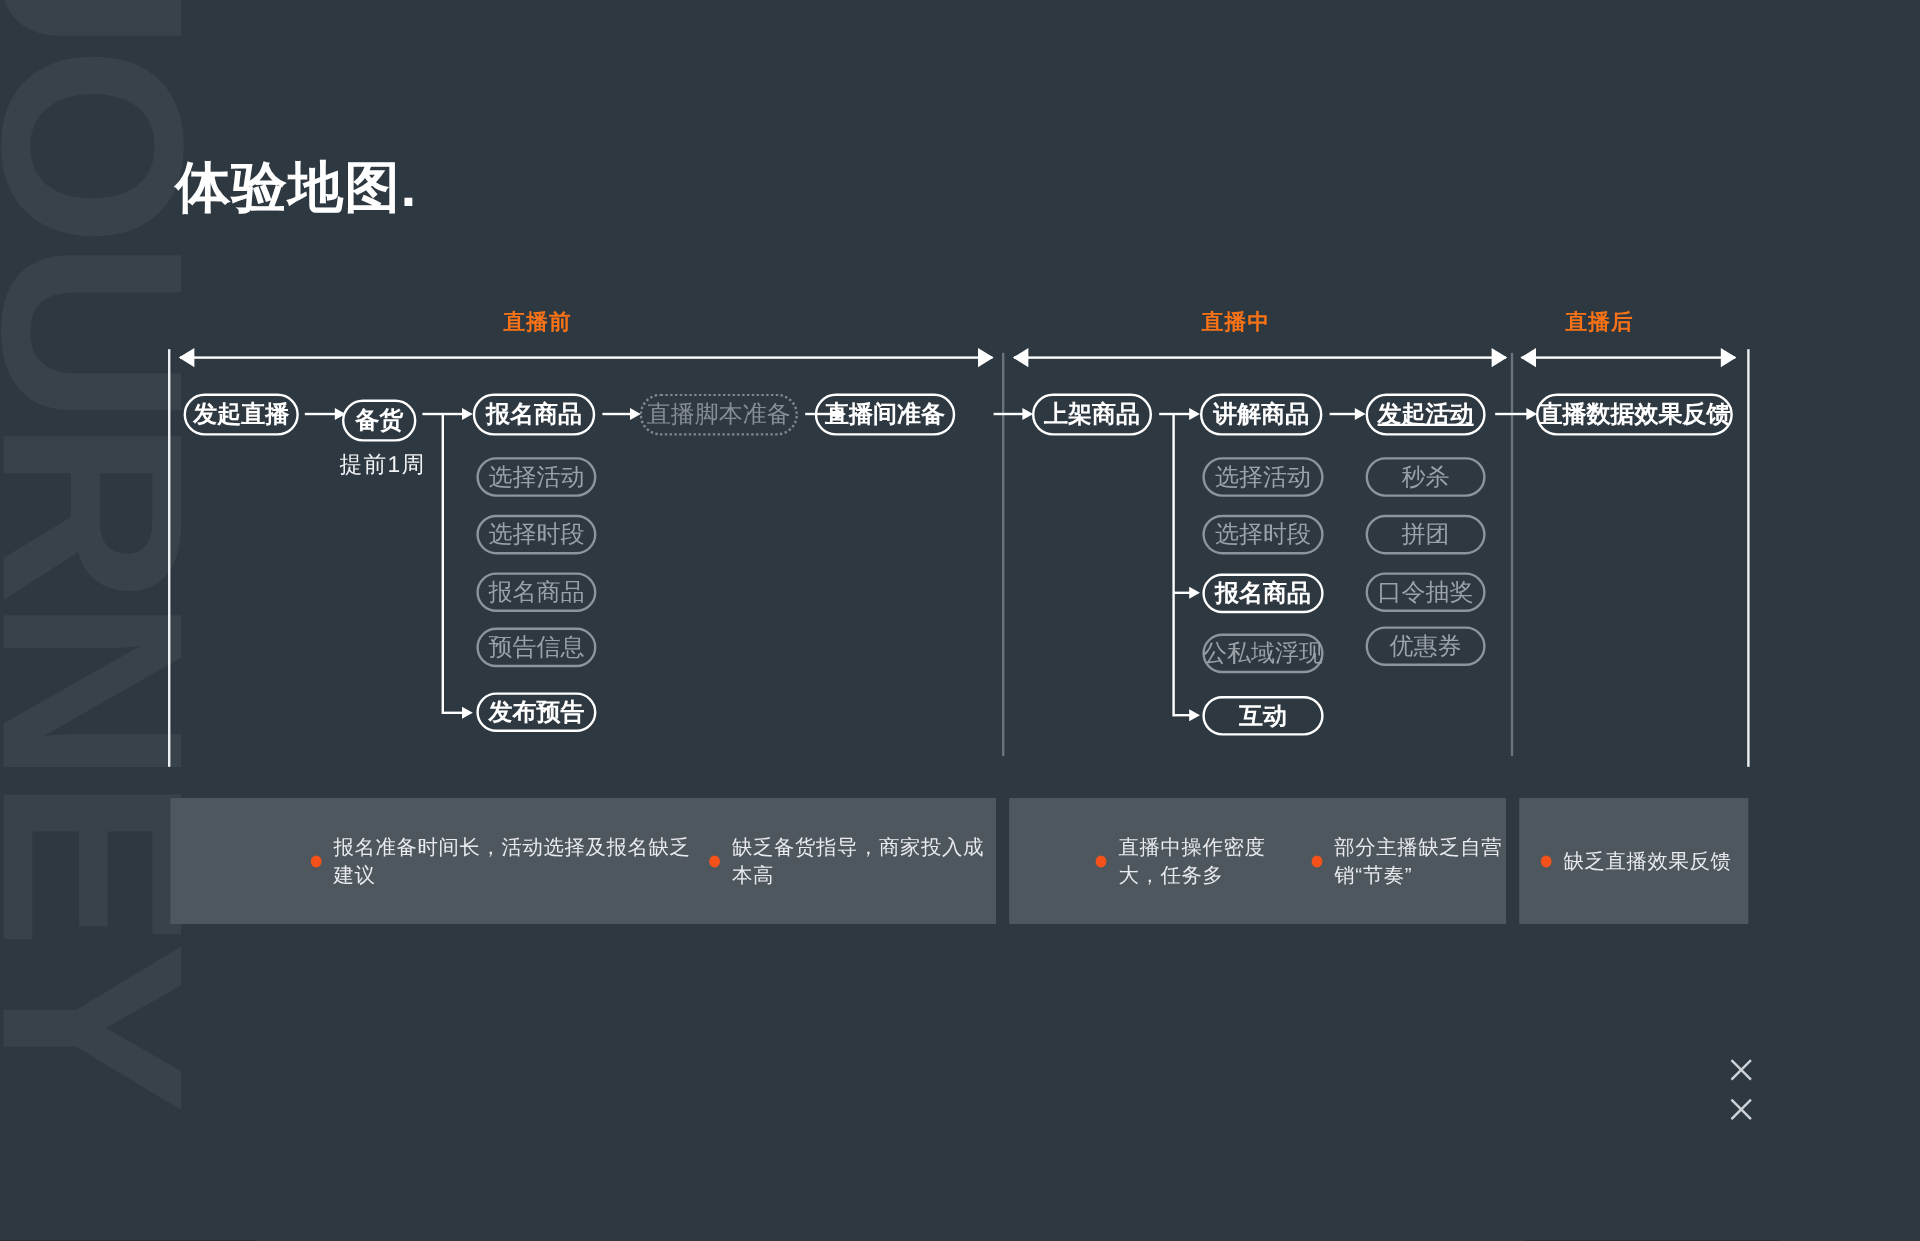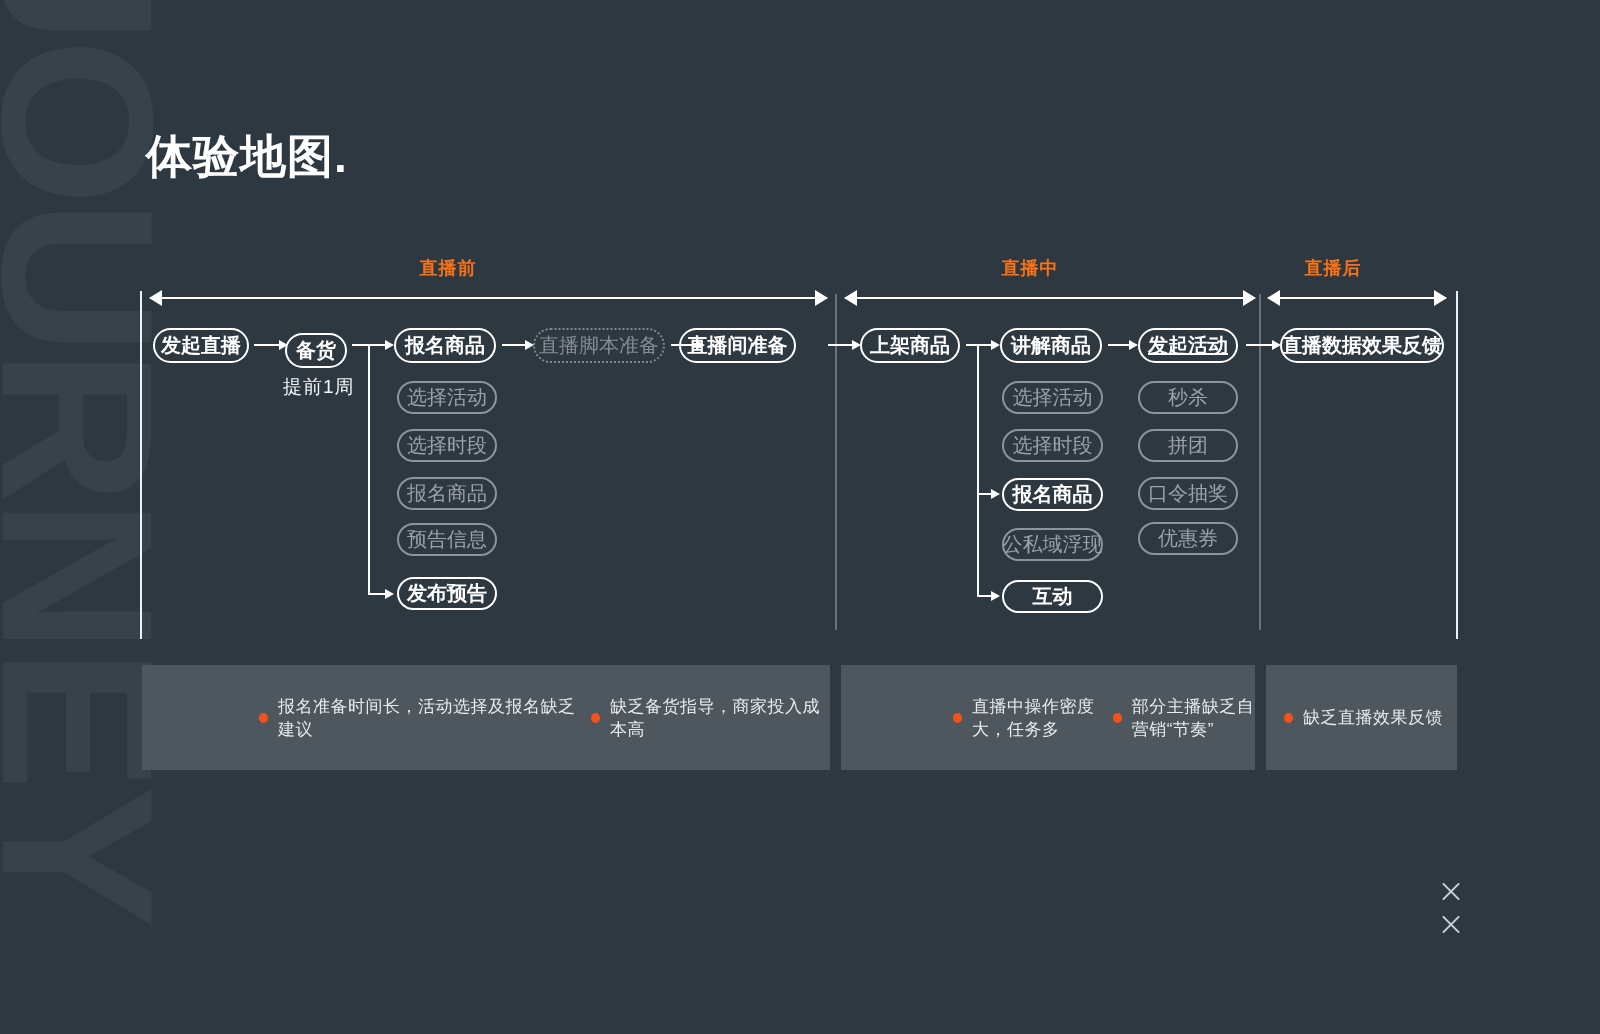--- a/index.html
+++ b/index.html
@@ -127,21 +127,21 @@
   <div class="panel" style="left:142px;width:688px;padding-left:117px">
       <div class="bullet-row">
         <span class="dot"></span>
         <span class="bullet-text">报名准备时间长，活动选择及报名缺乏建议</span>
       </div>
       <div class="bullet-row">
         <span class="dot"></span>
         <span class="bullet-text">缺乏备货指导，商家投入成本高</span>
       </div>
     </div>
-  <div class="panel" style="left:841px;width:414px;padding-left:112px">
+  <div class="panel" style="left:841px;width:414px;padding-left:72px">
       <div class="bullet-row">
         <span class="dot"></span>
         <span class="bullet-text">直播中操作密度大，任务多</span>
       </div>
       <div class="bullet-row">
         <span class="dot"></span>
         <span class="bullet-text">部分主播缺乏自营销“节奏”</span>
       </div>
     </div>
   <div class="panel" style="left:1266px;width:191px;padding-left:18px">

